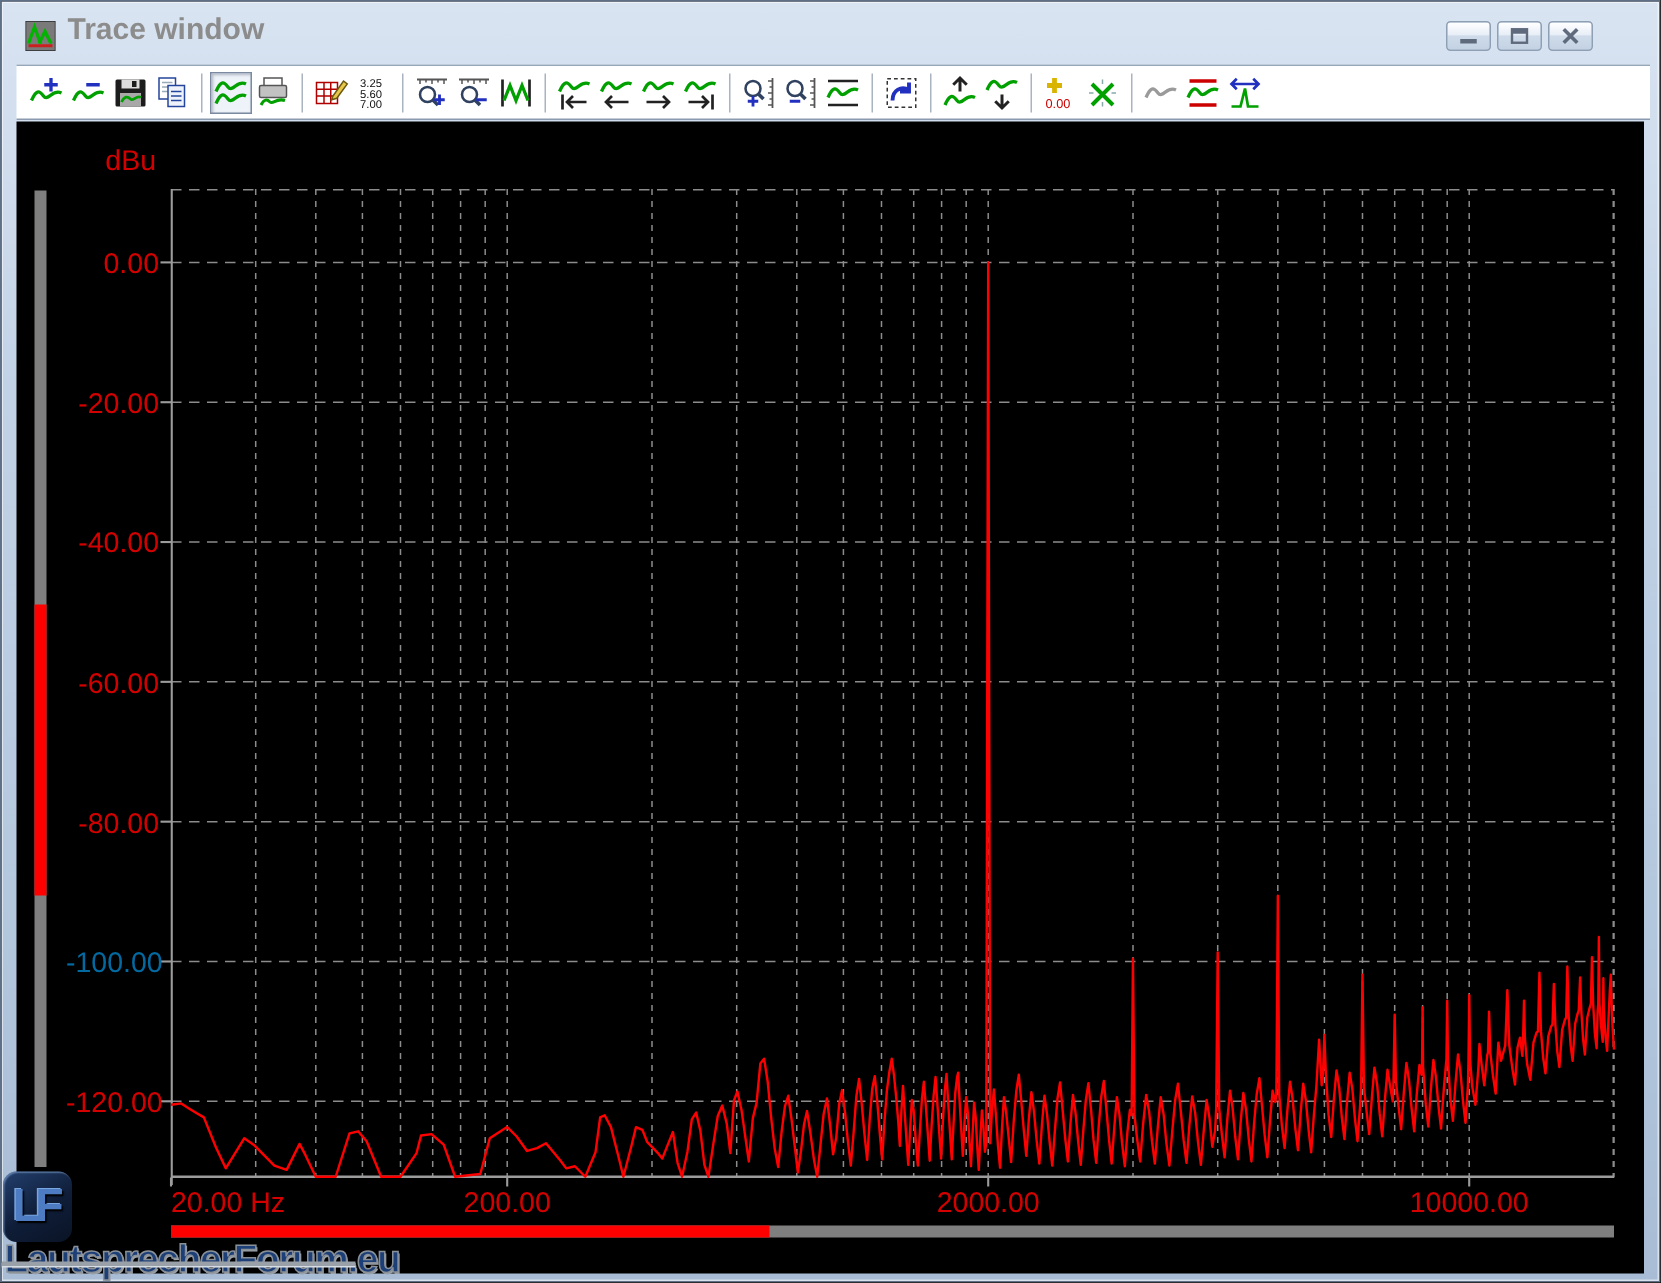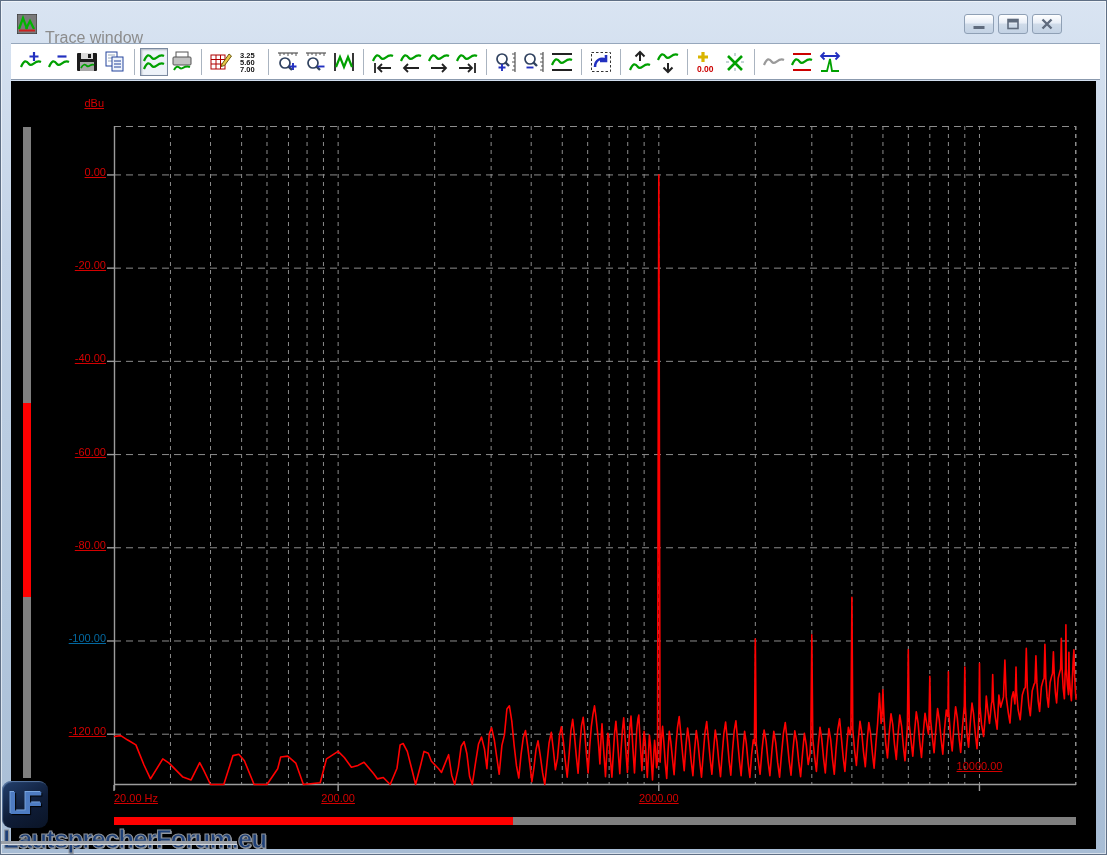--- a/index.html
+++ b/index.html
@@ -7,43 +7,43 @@
   .window{
     position:relative; width:1107px; height:855px;
     font-family:"Liberation Sans",sans-serif;
     background:linear-gradient(180deg,#d9e4f2 0%,#c2d2e6 30%,#b3c7dd 70%,#a8bdd5 100%);
     border:1px solid #5f6f85;
     box-shadow:inset 0 0 0 1px rgba(255,255,255,.55);
     overflow:hidden;
   }
   .titlebar{position:absolute;left:4px;top:4px;width:1099px;height:38px;}
   .app-icon{position:absolute;left:12px;top:9px;width:20px;height:20px;}
-  .title{position:absolute;left:40px;top:24px;font-size:16px;color:#8c8c8c;}
+  .title{position:absolute;left:40px;top:4px;font-size:20px;color:#8c8c8c;font-weight:bold;}
   .win-controls{position:absolute;right:42px;top:9px;display:flex;gap:4px;}
   .winbtn{
     width:30px;height:20px;border:1px solid #8fa0b5;border-radius:3px;
     background:linear-gradient(180deg,#ffffff 0%,#e8eef7 45%,#cfdbe9 50%,#c3d2e4 100%);
     display:flex;align-items:center;justify-content:center;
   }
   .toolbar{
     position:absolute;left:10px;top:42px;width:1089px;height:37px;
     background:#ffffff;border-top:1px solid #96a7bc;border-bottom:1px solid #8b9aae;
     display:flex;align-items:center;padding-left:6px;
   }
   .tb-btn{width:28px;height:28px;display:flex;align-items:center;justify-content:center;
-    border:1px solid transparent;background:transparent;padding:0;font-weight:bold;}
+    border:1px solid transparent;background:transparent;padding:0;}
   .tb-btn.pressed{border:1px solid #7b8aa0;background:#eef3f9;
     box-shadow:inset 1px 1px 2px rgba(60,70,90,.35);}
   .tb-sep{width:1px;height:26px;background:#aab4c0;margin:0 5px;}
   .client{position:absolute;left:10px;top:80px;width:1085px;height:768px;background:#000;}
   .meter-track{position:absolute;background:#7f7f7f;}
   .meter-fill{position:absolute;}
   #plot{position:absolute;left:93px;top:45px;}
   #labels{position:absolute;inset:0;pointer-events:none;}
-  .axlab{position:absolute;font-size:11px;white-space:nowrap;text-decoration:underline;}
+  .axlab{position:absolute;font-size:19px;white-space:nowrap;}
   .ylab{width:62px;text-align:right;}
   .hscroll{position:absolute;left:103px;top:736px;width:962px;height:8px;background:#7f7f7f;}
   .hscroll-fill{position:absolute;left:0;top:0;height:8px;}
   .watermark{position:absolute;left:0;top:776px;width:260px;height:79px;pointer-events:none;}
   .wm-logo{
     position:absolute;left:1px;top:4px;width:46px;height:47px;border-radius:9px;
     background:linear-gradient(150deg,#23406e 0%,#0f1d38 55%,#0a1426 100%);
     box-shadow:inset 1px 1px 1px rgba(150,185,230,.5);
     display:flex;align-items:center;justify-content:center;
     font-weight:bold;font-size:31px;letter-spacing:-4px;
@@ -343,21 +343,21 @@
         <div class="axlab ylab" style="color: rgb(212, 0, 0); left: 33px; top: 84.9356px;">0.00</div>
         <div class="axlab ylab" style="color: rgb(212, 0, 0); left: 33px; top: 178.146px;">-20.00</div>
         <div class="axlab ylab" style="color: rgb(212, 0, 0); left: 33px; top: 271.357px;">-40.00</div>
         <div class="axlab ylab" style="color: rgb(212, 0, 0); left: 33px; top: 364.568px;">-60.00</div>
         <div class="axlab ylab" style="color: rgb(212, 0, 0); left: 33px; top: 457.779px;">-80.00</div>
         <div class="axlab ylab" style="color: #0369a1; left: 33px; top: 550.989px;">-100.00</div>
         <div class="axlab ylab" style="color: rgb(212, 0, 0); left: 33px; top: 644.2px;">-120.00</div>
         <div class="axlab " style="color: rgb(212, 0, 0); top: 711px; left: 103px;">20.00 Hz</div>
         <div class="axlab " style="color: rgb(212, 0, 0); top: 711px; left: 327.136px; transform: translateX(-50%);">200.00</div>
         <div class="axlab " style="color: rgb(212, 0, 0); top: 711px; left: 647.803px; transform: translateX(-50%);">2000.00</div>
-        <div class="axlab " style="color: rgb(212, 0, 0); top: 679px; left: 968.47px; transform: translateX(-50%);">10000.00</div>
+        <div class="axlab " style="color: rgb(212, 0, 0); top: 711px; left: 968.47px; transform: translateX(-50%);">10000.00</div>
       </div>
     <div class="hscroll" id="hscroll" style="background: rgb(127, 127, 127);">
       <div class="hscroll-fill" id="hscroll-fill" style="left: 0px; width: 399px; background: rgb(255, 0, 0);"></div>
     </div>
   </div>
 
   <div class="watermark">
     <div class="wm-logo">
       <span>LF</span>
     </div>

